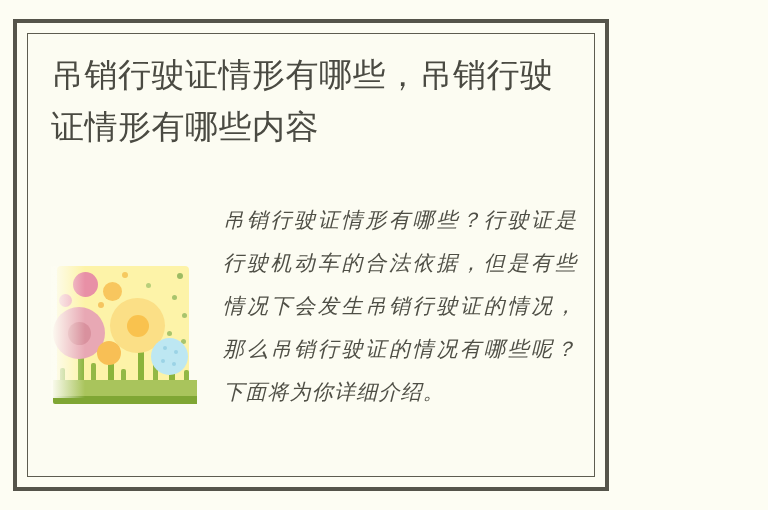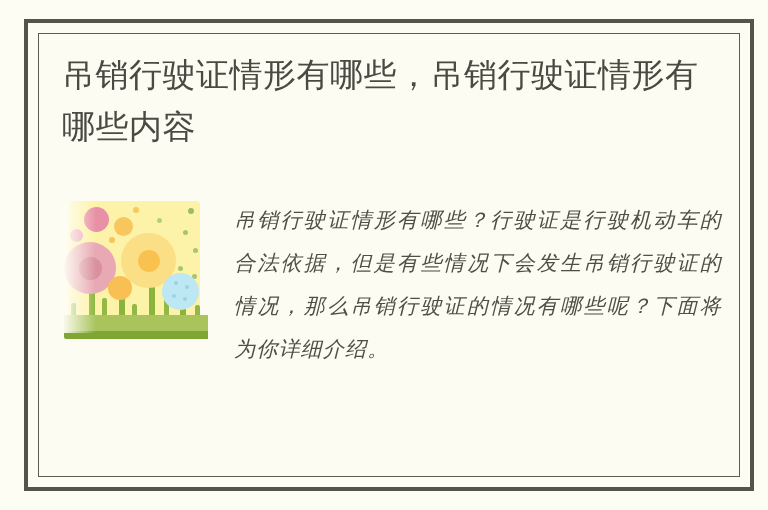--- a/index.html
+++ b/index.html
@@ -18,23 +18,23 @@
     position: relative;
     width: 768px;
     height: 510px;
     background: #fdfdf3;
     box-sizing: border-box;
   }
 
   
   .frame-outer {
     position: absolute;
-    left: 24px;
+    left: 13px;
     top: 19px;
-    width: 730px;
+    width: 596px;
     height: 472px;
     border: 4px solid #55544a;
     box-sizing: border-box;
     background: #fcfcf2;
   }
   .frame-inner {
     position: absolute;
     left: 10px;
     top: 10px;
     right: 10px;
@@ -63,21 +63,21 @@
     font-weight: 400;
     letter-spacing: 0.5px;
     margin: 0;
     padding: 0 6px;
     white-space: pre-wrap;
   }
 
   
   .article {
     display: flex;
-    align-items: flex-start;
+    align-items: flex-end;
     margin-top: 44px;
     padding-left: 6px;
   }
 
   
   .illustration {
     position: relative;
     width: 146px;
     height: 148px;
     flex: 0 0 146px;

